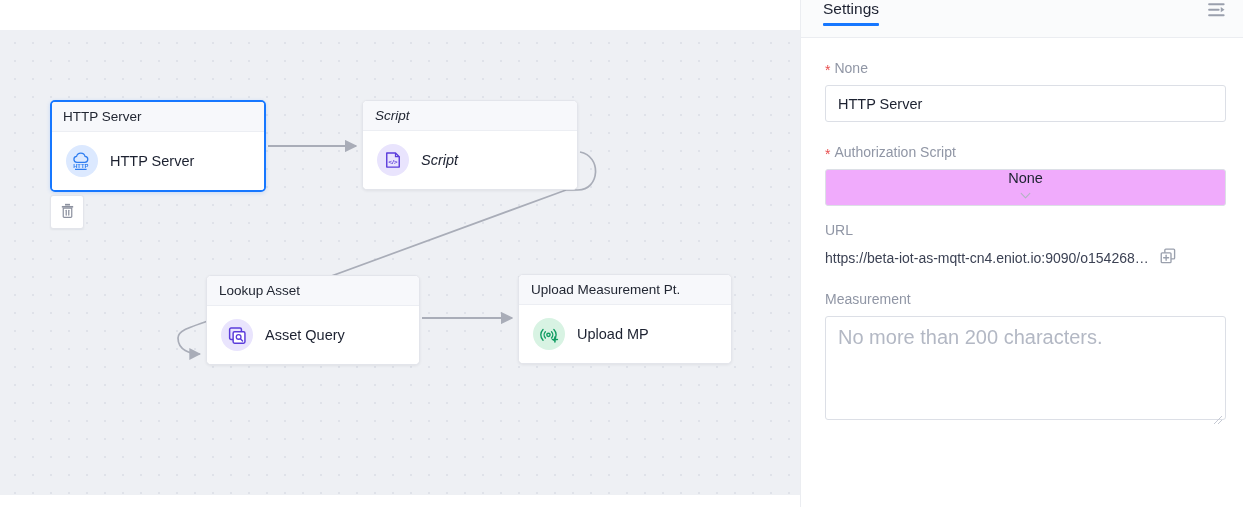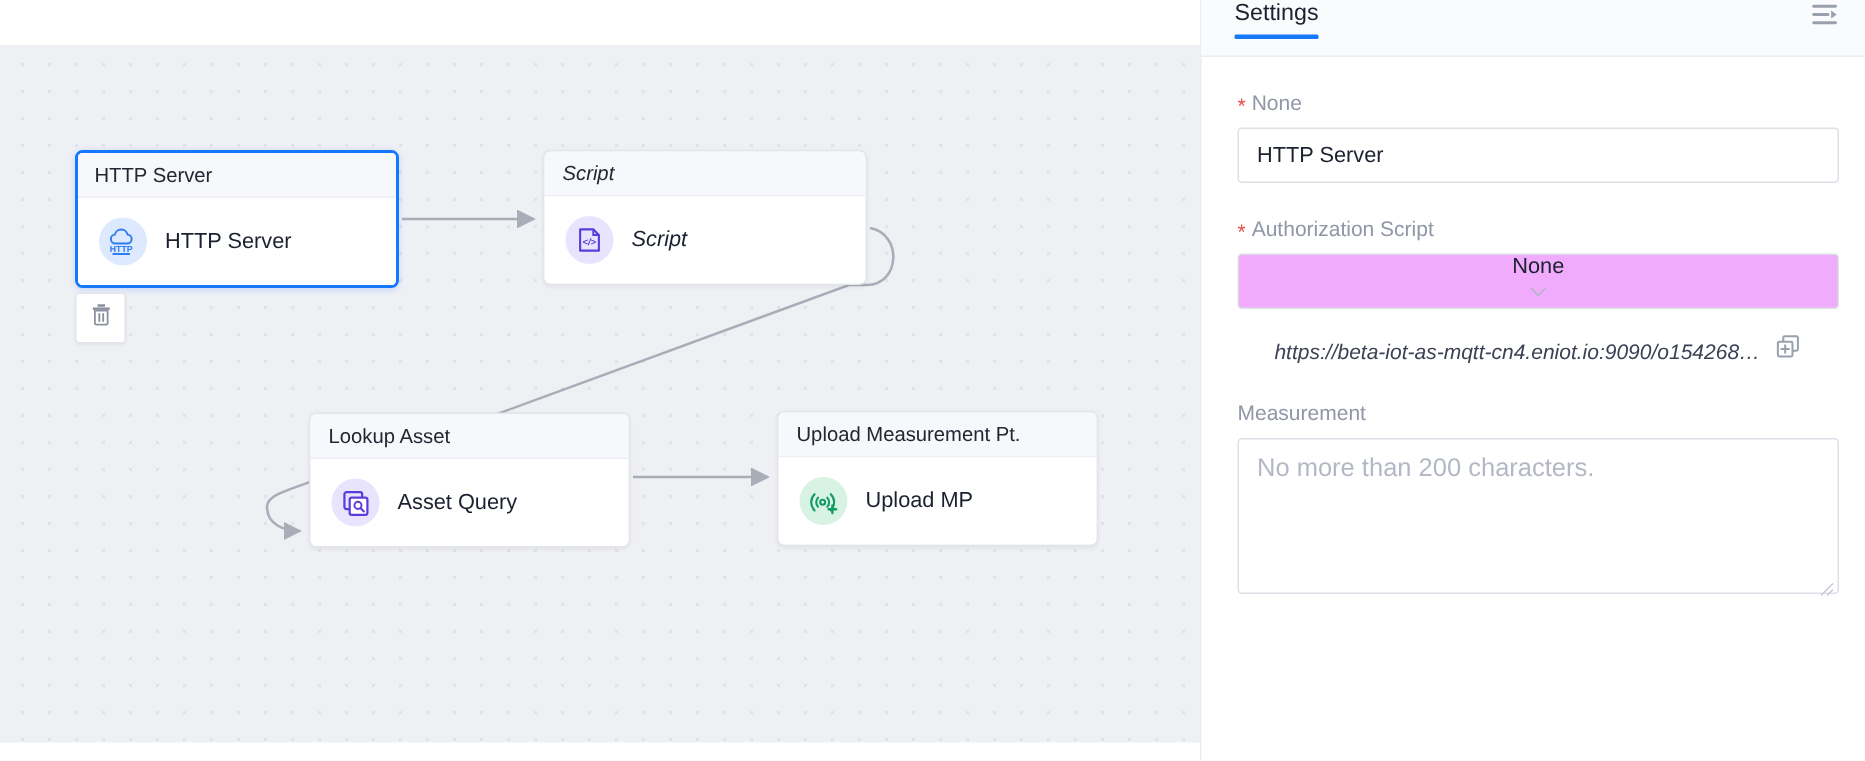--- a/index.html
+++ b/index.html
@@ -166,39 +166,38 @@
     padding: 0 12px;
     font-size: 14.5px;
     color: #1c2130;
     background: #f0abfc;
     cursor: pointer;
     flex-direction: column;
   }
   .url-row {
     display: flex;
     align-items: center;
-    justify-content: center;
+    justify-content: flex-start;
     gap: 10px;
-    font-style: italic;
   }
   .url-text {
     font-size: 14px;
     color: #3c4254;
     white-space: nowrap;
     overflow: hidden;
     text-overflow: ellipsis;
     max-width: 378px;
   }
   .copy-btn { cursor: pointer; flex: 0 0 auto; display: flex; }
   .textarea-box {
     height: 104px;
     border: 1px solid #dcdfe6;
     border-radius: 3px;
     padding: 9px 12px;
-    font-size: 17px;
+    font-size: 20px;
     color: #b3b8c4;
     background: #fff;
     position: relative;
     cursor: text;
   }
   .resize-grip {
     position: absolute;
     right: 2px; bottom: 2px;
     width: 10px; height: 10px;
   }
@@ -342,20 +341,23 @@
             <svg width="13" height="13" viewBox="0 0 24 24" fill="none">
               <path d="M4 8 L12 16.5 L20 8" stroke="#b0b5c0" stroke-width="1.9" stroke-linecap="round" stroke-linejoin="round"></path>
             </svg>
           </span>
         </div>
       </div>
 
       <div class="sp-16"></div>
 
       <div class="field">
+        <div class="field-label">
+          <span>URL</span>
+        </div>
         <div class="url-row">
           <span class="url-text">https://beta-iot-as-mqtt-cn4.eniot.io:9090/o154268…</span>
           <span class="copy-btn">
             <span>
               <svg width="18" height="18" viewBox="0 0 24 24" fill="none">
                 <rect x="7.8" y="2.8" width="13" height="13" rx="1.3" stroke="#9aa0ad" stroke-width="1.8" fill="none"></rect>
                 <rect x="3" y="7.8" width="13" height="13" rx="1.3" stroke="#9aa0ad" stroke-width="1.8" fill="#ffffff"></rect>
                 <line x1="9.5" y1="14.3" x2="9.5" y2="14.3" stroke="#9aa0ad" stroke-width="0"></line>
                 <line x1="6.2" y1="14.3" x2="12.8" y2="14.3" stroke="#9aa0ad" stroke-width="1.8" stroke-linecap="round"></line>
                 <line x1="9.5" y1="11" x2="9.5" y2="17.6" stroke="#9aa0ad" stroke-width="1.8" stroke-linecap="round"></line>

